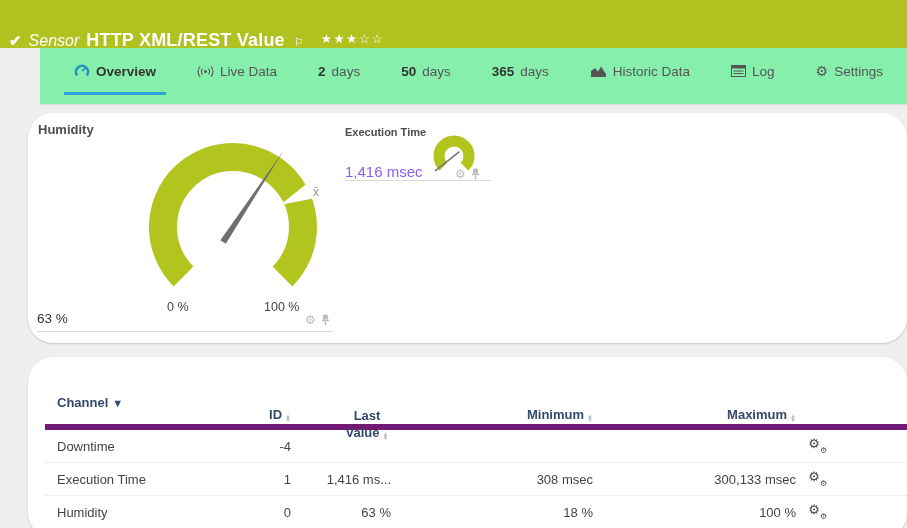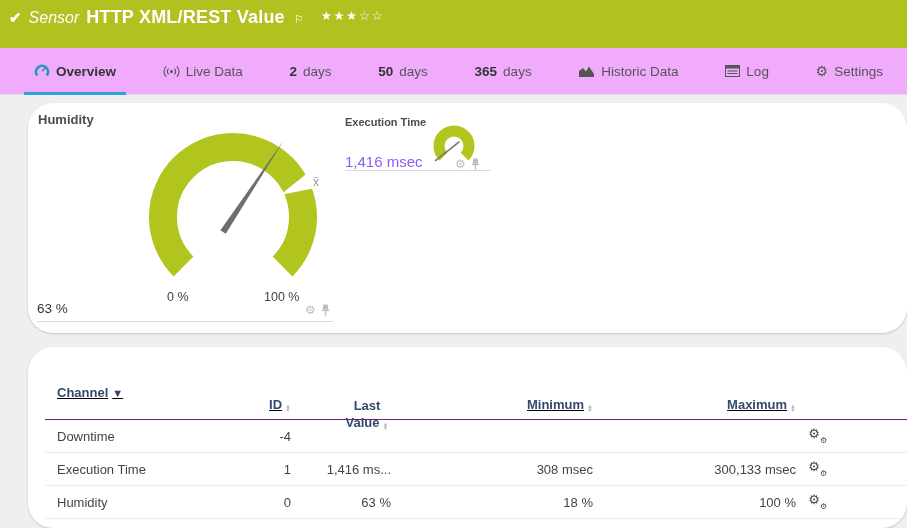--- a/index.html
+++ b/index.html
@@ -7,29 +7,29 @@
     width:907px;height:528px;overflow:hidden;
     background:#f0efef;
     font-family:"Liberation Sans", sans-serif;
     -webkit-font-smoothing:antialiased;
   }
   
   .statusbar{background:#b0c120;color:#fff;height:48px;padding:0;}
   .status-title{display:flex;align-items:baseline;gap:7px;padding:7px 0 0 9px;}
   .check{font-size:15px;font-weight:bold;line-height:1;}
   .kind{font-style:italic;font-size:16px;}
-  .sensor-name{font-weight:bold;font-size:18px;letter-spacing:.2px;}
+  .sensor-name{font-weight:bold;font-size:18px;letter-spacing:.2px;margin-top:23px;}
   .flag{font-size:11px;vertical-align:super;margin-left:2px;}
   .stars{font-size:12.5px;letter-spacing:1.5px;margin-left:10px;position:relative;top:-3px;}
   .status-msg{font-size:11px;font-weight:bold;margin:1px 0 0 48px;}
   
   .tabs{
-    background:#f0abfc;height:47px;border-bottom:1px solid #dcdcdc;
+    background:#86efac;height:57px;border-bottom:1px solid #dcdcdc;
     display:flex;align-items:stretch;justify-content:space-between;
-    padding:0 14px 0 24px;box-sizing:border-box;
+    padding:0 14px 0 24px;box-sizing:border-box;margin-left:40px;
   }
   .tab{
     display:flex;align-items:center;gap:6px;
     height:47px;box-sizing:border-box;border-bottom:3px solid transparent;
     padding:2px 10px 0 10px;font-size:13.5px;color:#555;cursor:pointer;white-space:nowrap;
   }
   .tab.active{border-bottom-color:#2da3d9;color:#333;font-weight:bold;}
   .tab .tnum{color:#333;font-weight:bold;}
   .tab .ticon{display:inline-flex;align-items:center;line-height:0;}
   .tab .gear-glyph{font-size:14px;color:#555;line-height:1;}
@@ -51,21 +51,21 @@
   .mini-icons .gear-glyph{font-size:12px;line-height:1;color:#bdbdbd;}
   .block-divider{position:absolute;height:1px;background:#d9d9d9;}
   .hum-divider{left:9px;top:218px;width:296px;}
   
   .exec-title{left:317px;top:13px;font-size:11px;}
   .mini-gauge{position:absolute;left:392px;top:17px;}
   .exec-value{position:absolute;left:317px;top:50px;font-size:15px;color:#8b5cf6;}
   .exec-icons{left:427px;top:55px;}
   .exec-divider{left:317px;top:67px;width:146px;}
   
-  .t-head{height:73px;margin-left:17px;border-bottom:1px solid #701a75;box-sizing:border-box;text-decoration:underline;}
+  .t-head{height:73px;margin-left:17px;border-bottom:6px solid #701a75;box-sizing:border-box;}
   .t-grid{display:grid;grid-template-columns:178px 56px 100px 202px 203px 1fr;padding-left:12px;align-items:start;}
   .t-head .t-grid{padding-top:38px;}
   .th{font-size:13px;font-weight:bold;color:#33496b;cursor:pointer;}
   .th.right{text-align:right;margin-top:12px;}
   .lastval-head{display:inline-block;width:48px;text-align:center;line-height:17px;}
   .caret{font-size:11px;color:#33496b;margin-left:4px;}
   .sorticon{display:inline-flex;flex-direction:column;margin-left:3px;vertical-align:1px;}
   .sorticon i{font-style:normal;font-size:6px;line-height:4px;color:#b4bac4;}
   .t-row{height:33px;margin-left:17px;border-bottom:1px solid #ececec;box-sizing:border-box;display:block;}
   .t-row .t-grid{align-items:center;height:32px;}

